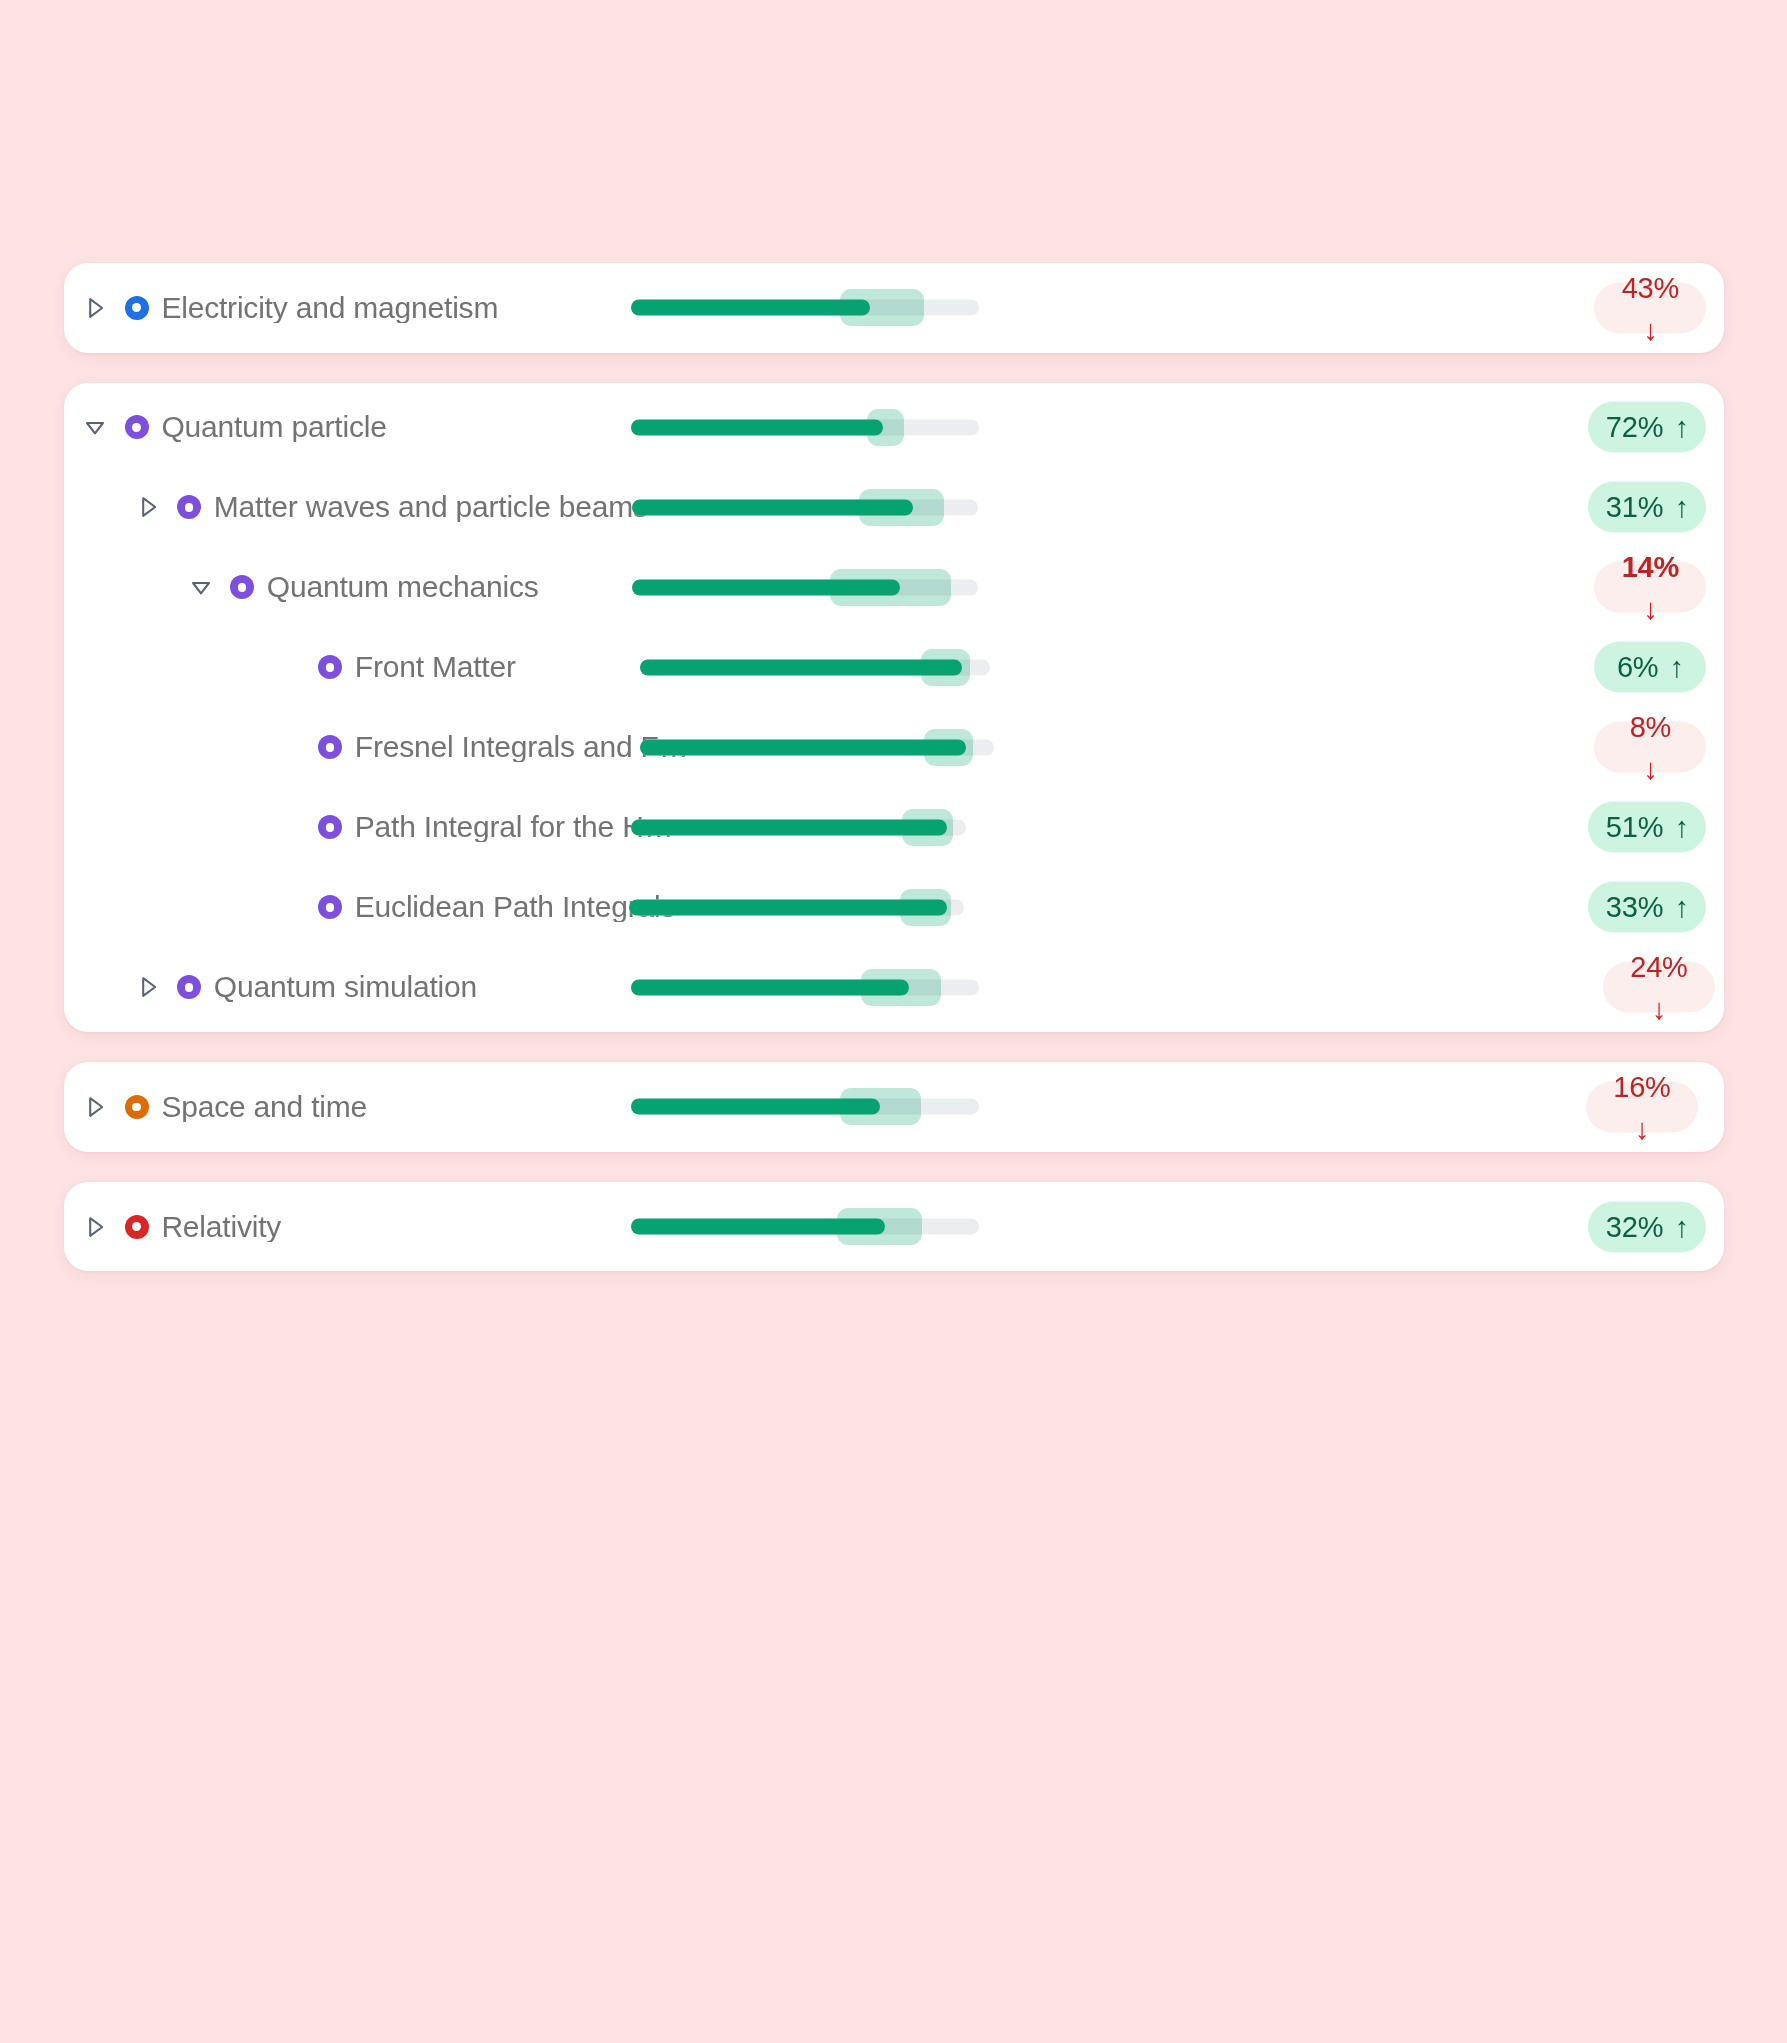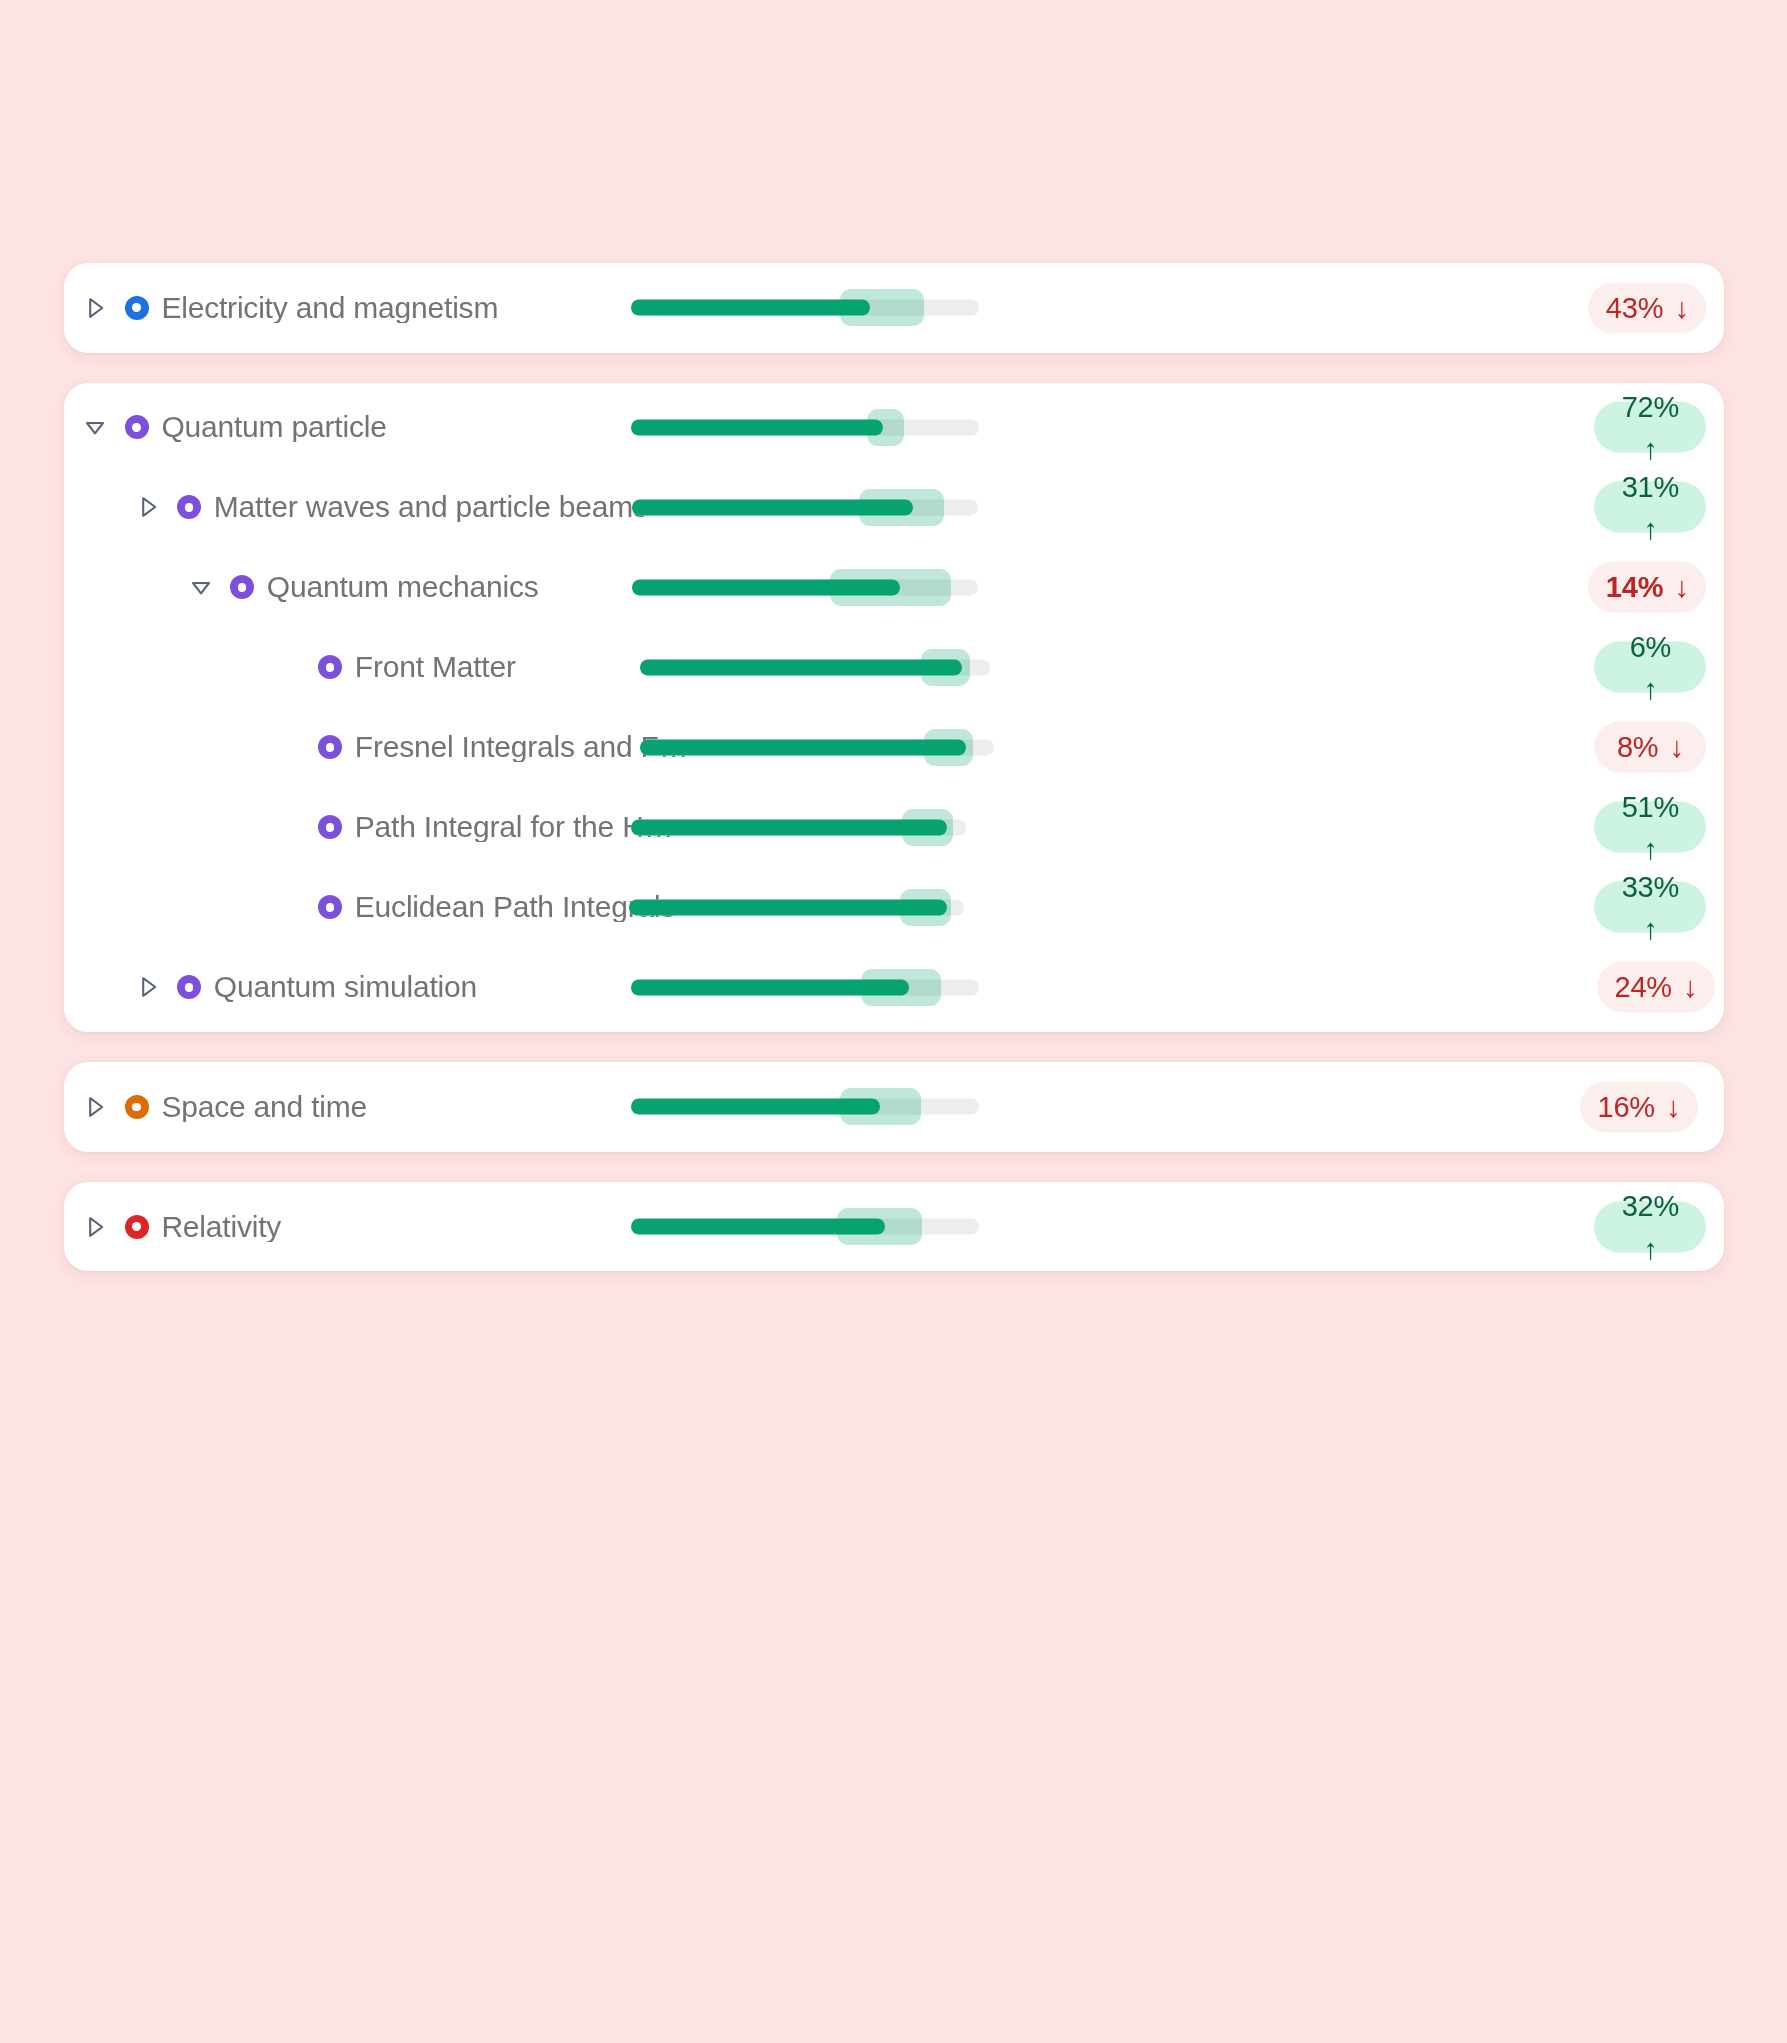--- a/index.html
+++ b/index.html
@@ -145,22 +145,22 @@
     border-radius: 25.5px;
     display: flex;
     align-items: center;
     justify-content: center;
     gap: 11.2px;
     padding: 0 17.6px;
     box-sizing: border-box;
     font-size: 29px;
     letter-spacing: -0.2px;
   }
-  .badge.up   { background: #cdf4e0; color: #0c6042; flex-direction: column; }
-  .badge.down { background: #fdeeee; color: #bd2424; }
+  .badge.up   { background: #cdf4e0; color: #0c6042; }
+  .badge.down { background: #fdeeee; color: #bd2424; flex-direction: column; }
   .badge .arrow { font-size: 29px; line-height: 1; display: inline-block; }
   .badge.up .arrow   { color: #0c6042; }
   .badge.down .arrow { color: #d62020; }
 </style>
 </head>
 <body>
 
 <div id="root">
   <div class="tree-wrap" id="tree-wrap">
       <div class="card">

